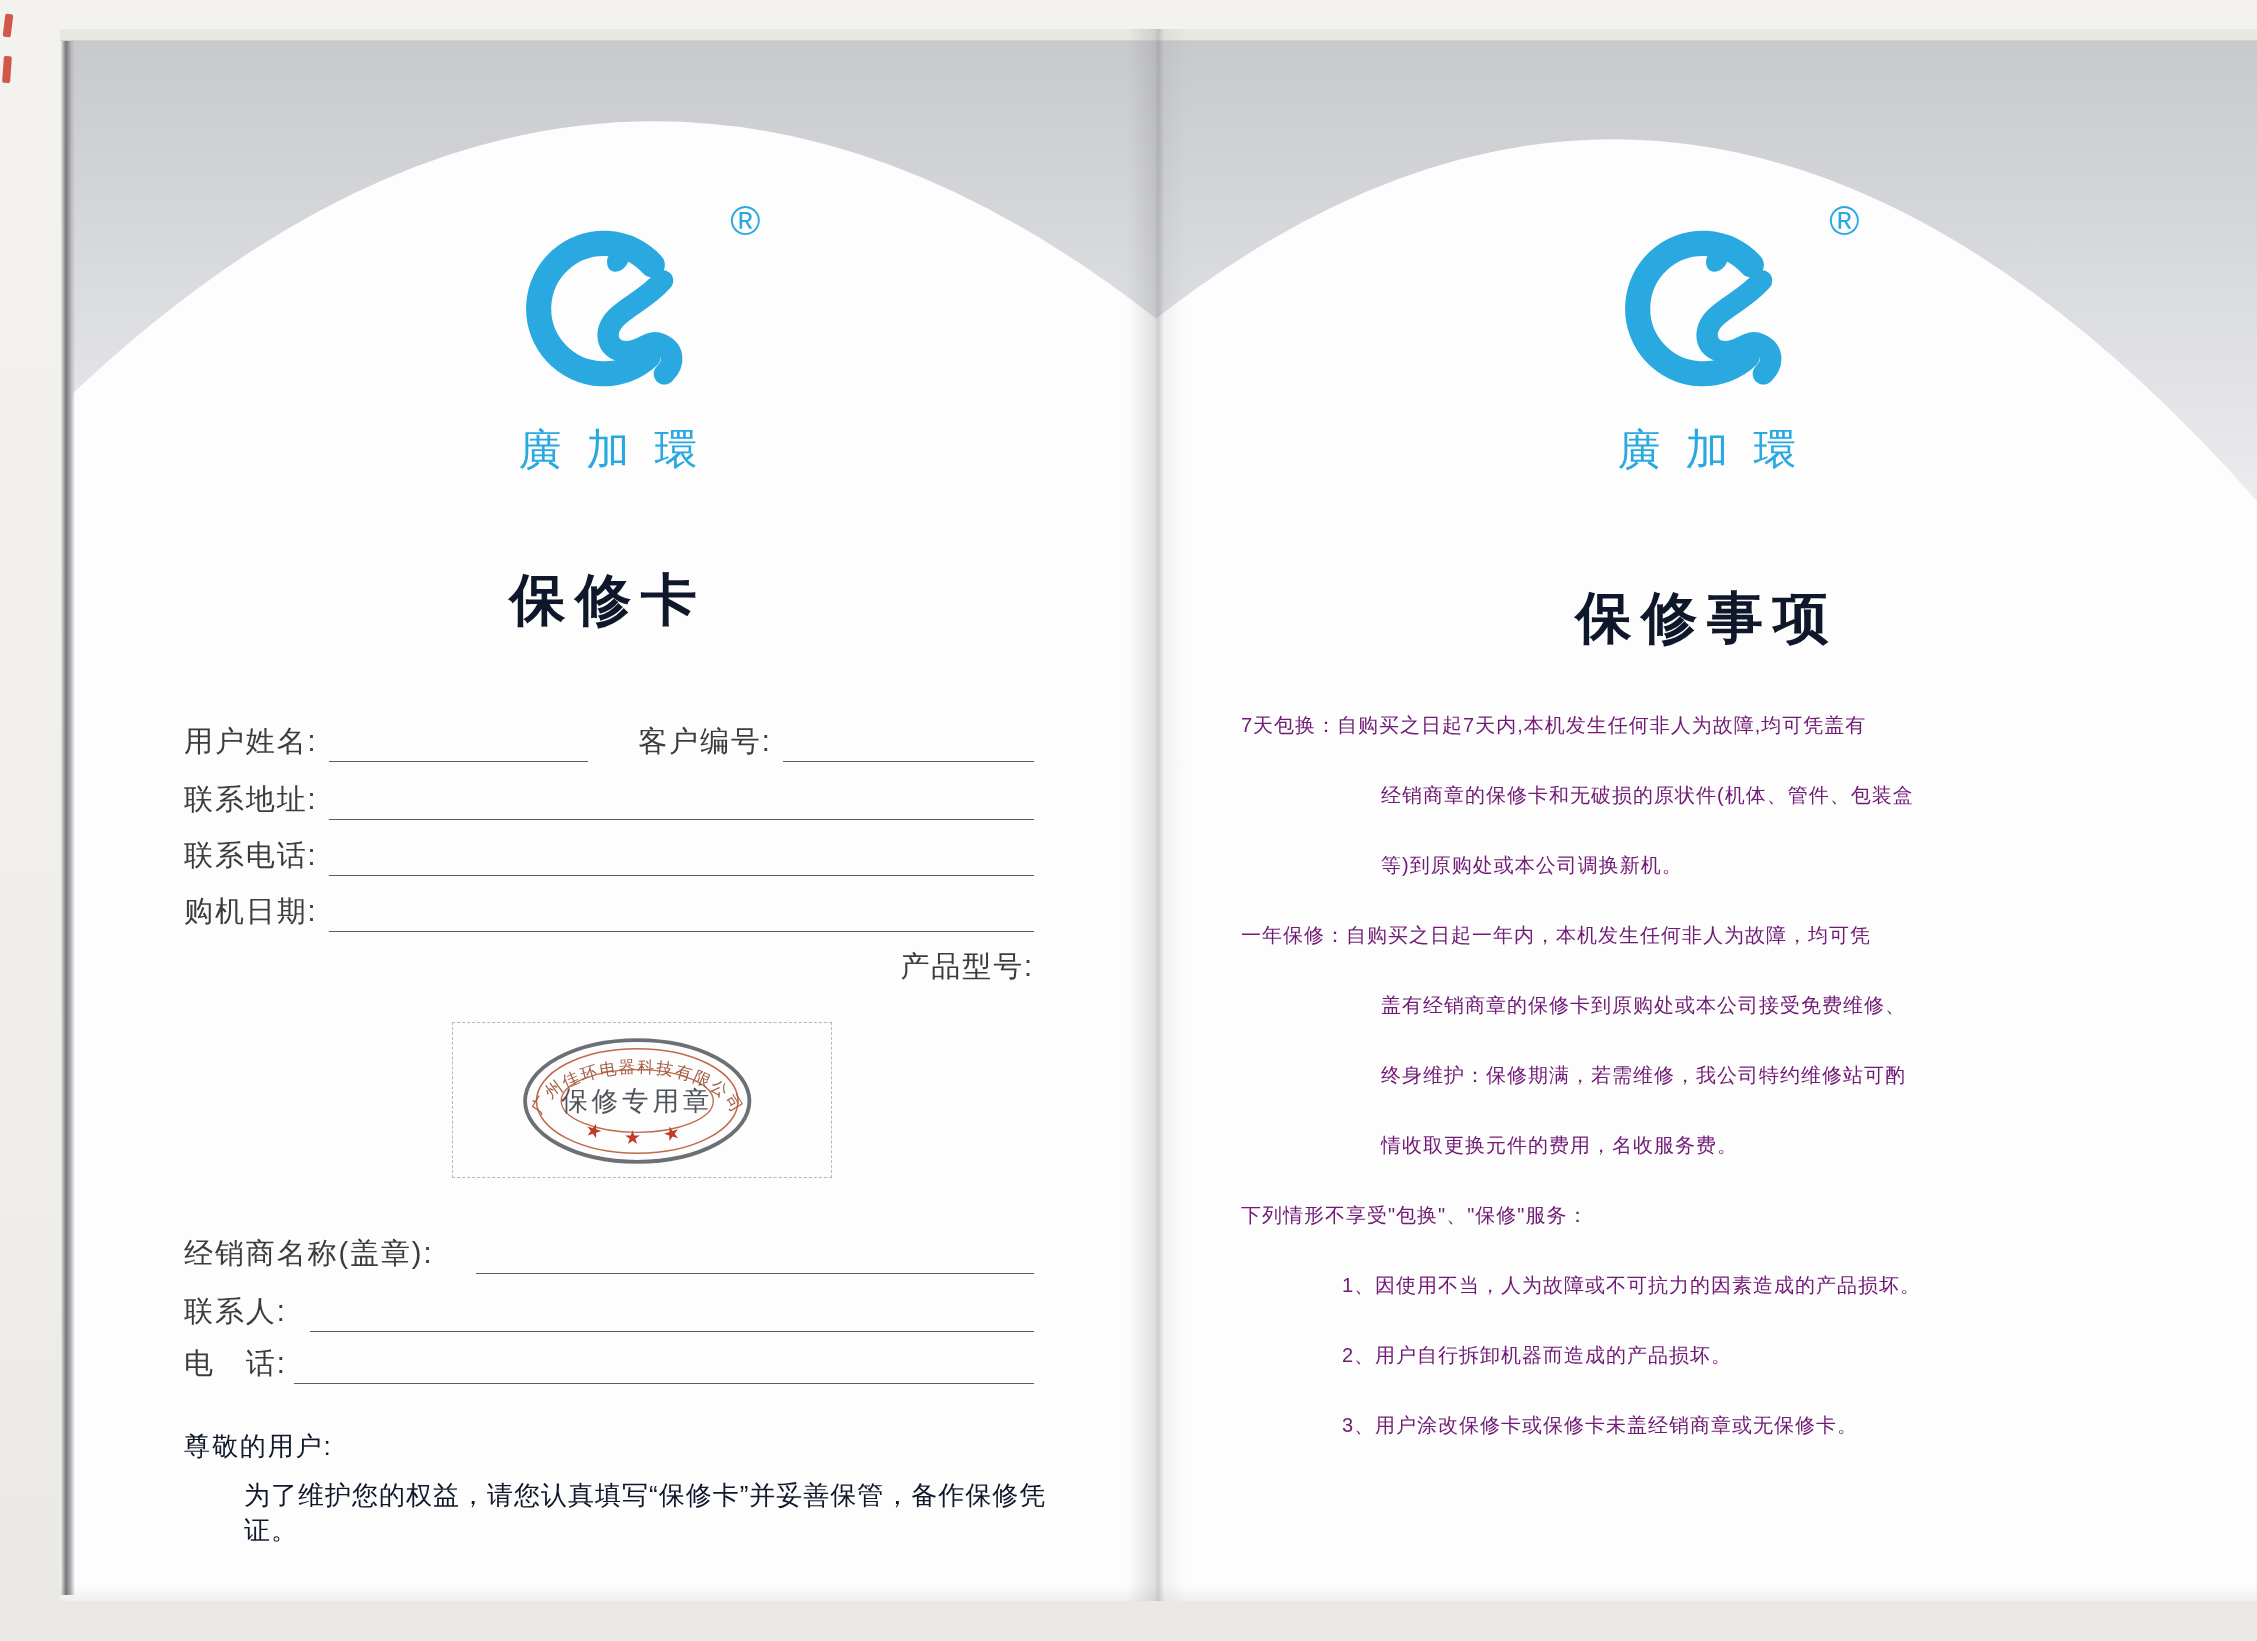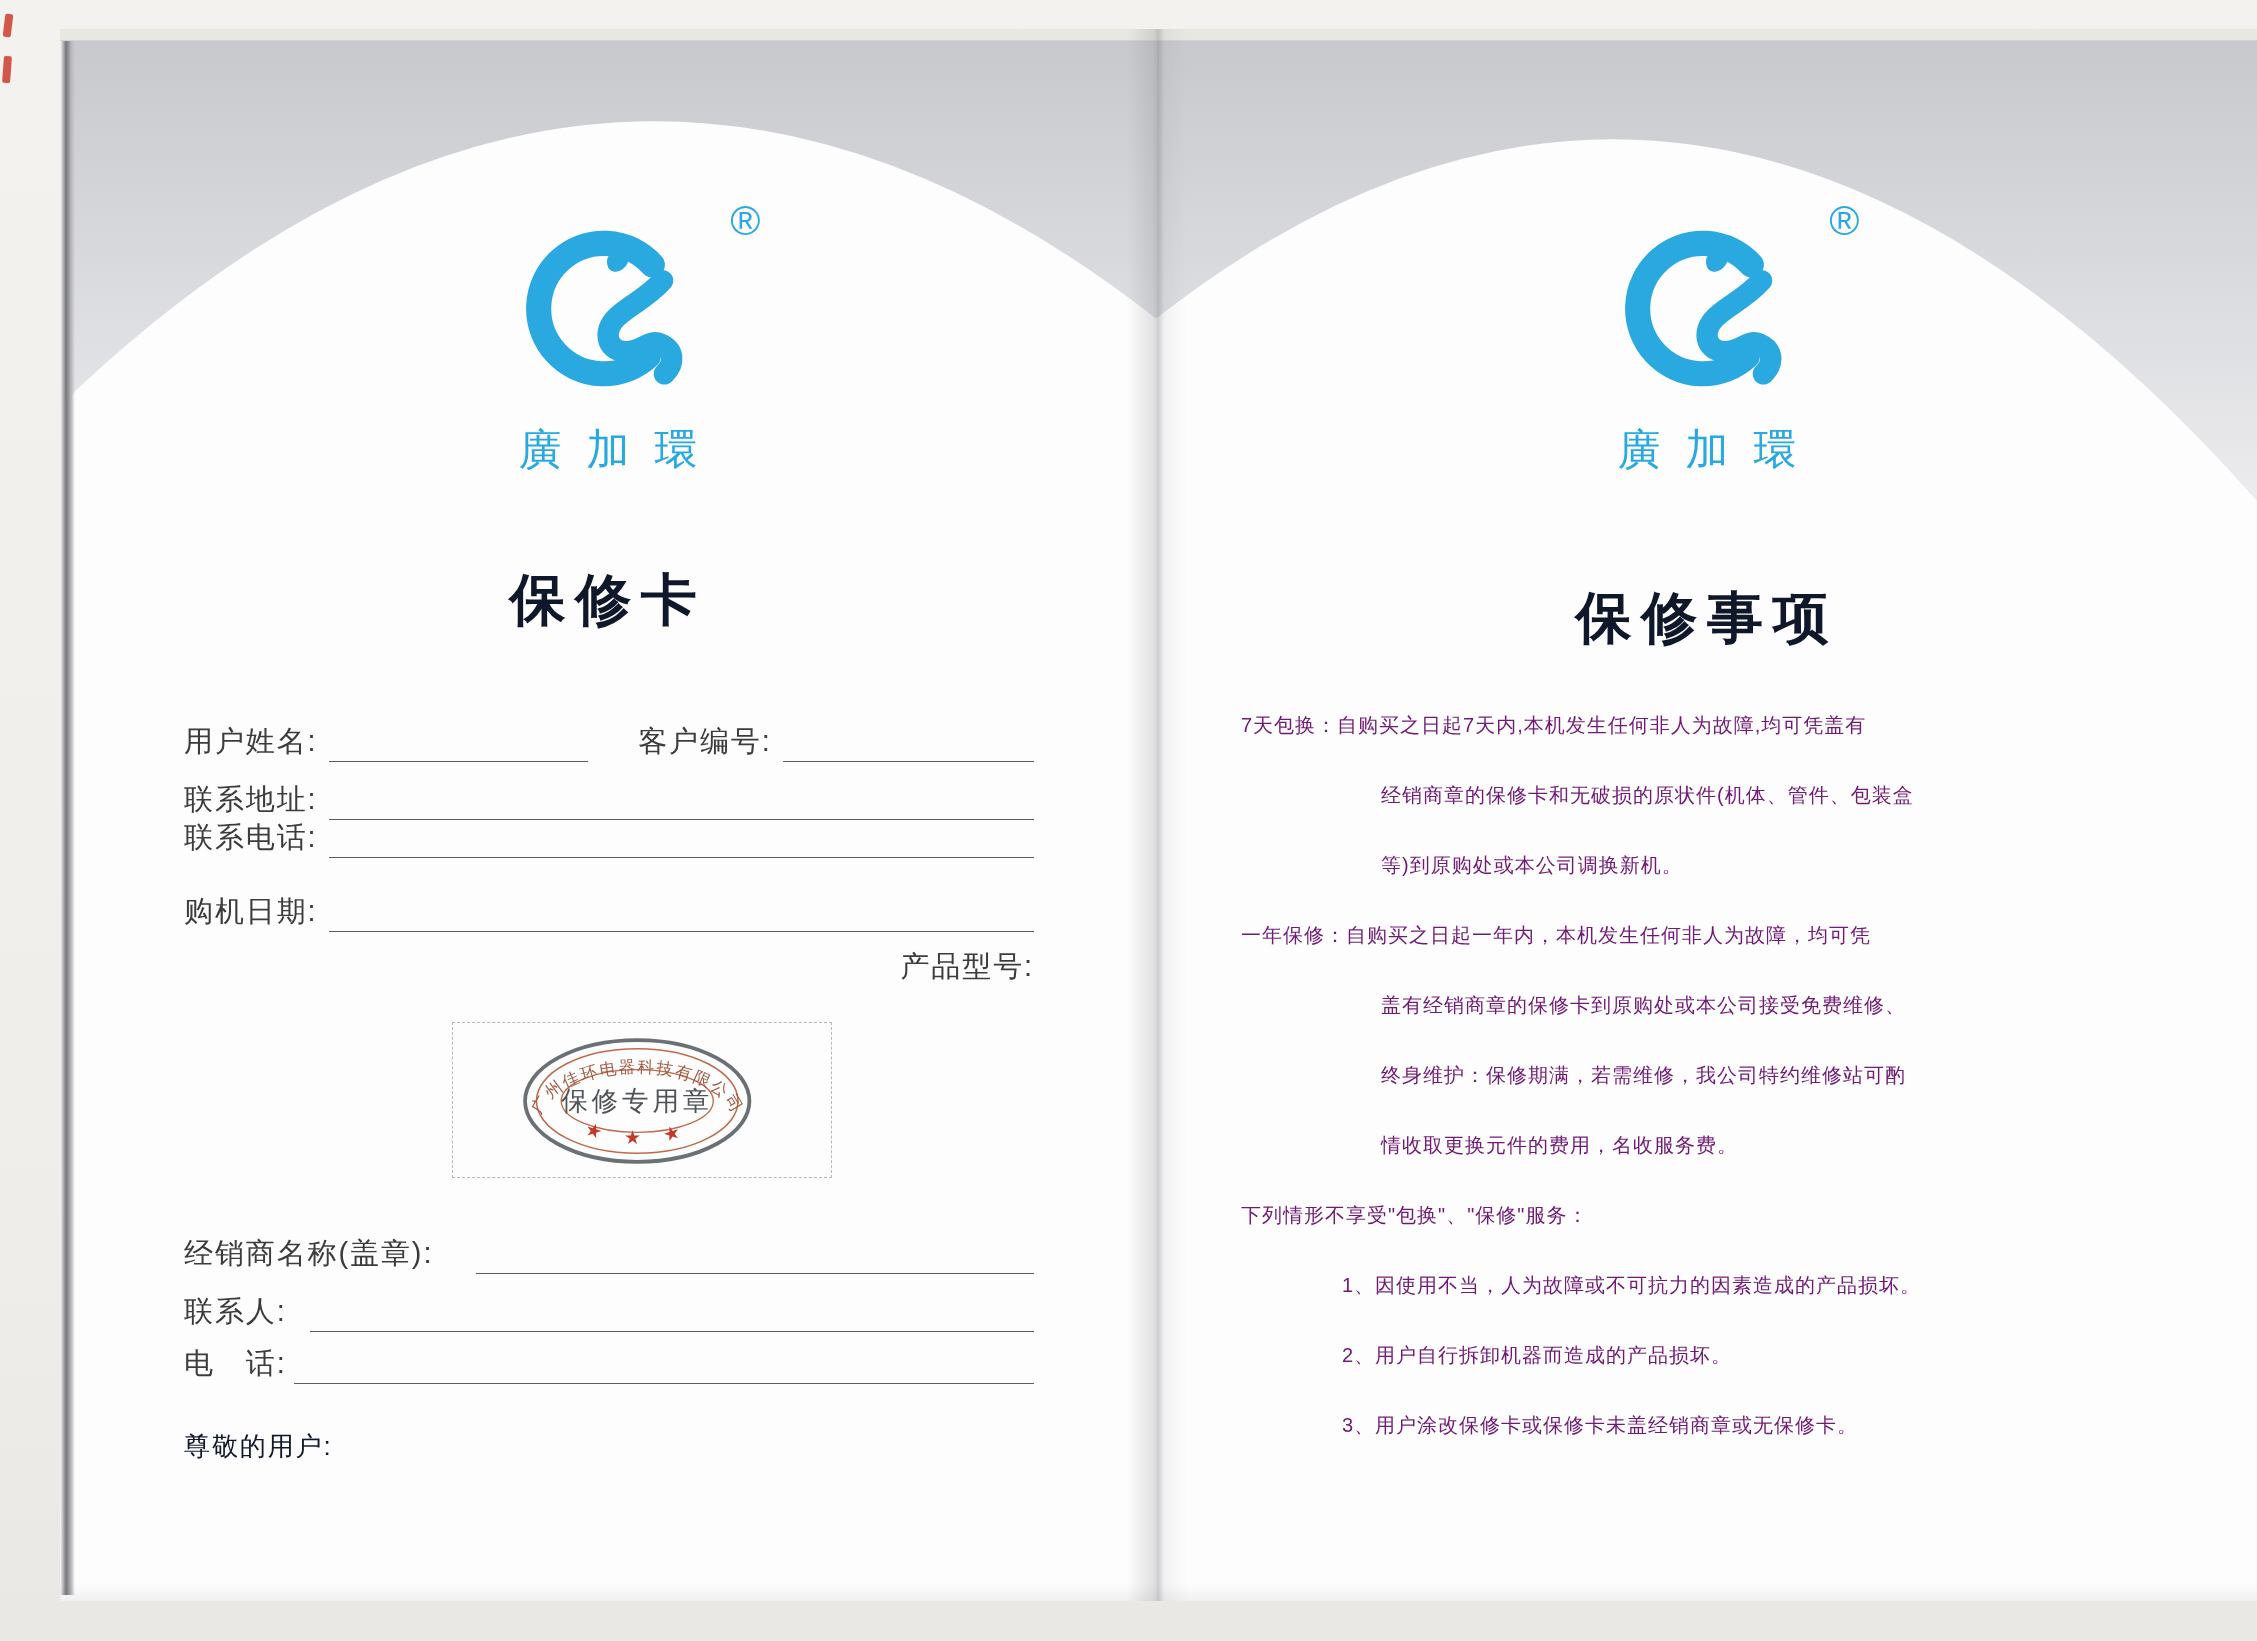--- a/index.html
+++ b/index.html
@@ -33,21 +33,21 @@
   .wordmark{margin-top:3.9px;font-size:43px;color:#2AA9E1;letter-spacing:25px;padding-left:25px;font-weight:500;}
 
   .page-title{position:absolute;left:0;width:100%;text-align:center;font-size:56px;letter-spacing:9.7px;color:#0f172a;font-weight:600;}
   .page.left .page-title{top:534px;}
   .page.right .page-title{top:552px;}
 
   .form{position:absolute;left:124px;top:693px;width:850px;font-size:29px;color:#3c3c3e;}
   .frow{position:absolute;left:0;width:100%;display:flex;align-items:flex-end;}
   .frow .lbl{flex:0 0 auto;white-space:nowrap;letter-spacing:1.9px;}
   .u-line{display:inline-block;border-bottom:1.9px solid #5c5c5f;height:33px;}
-  .r1{top:0;}   .r2{top:58px;} .r3{top:96px;} .r4{top:170px;} .r5{top:225px;flex-direction:column;}
+  .r1{top:0;}   .r2{top:58px;} .r3{top:114px;} .r4{top:170px;} .r5{top:225px;flex-direction:column;}
   .line-a{width:259px;margin-left:11.6px;}
   .lbl-b{margin-left:50px;}
   .line-b{flex:1 1 auto;margin-left:11.6px;}
   .line-long{flex:1 1 auto;margin-left:11.6px;}
 
   .stamp-box{position:absolute;left:392px;top:993px;width:380px;height:156px;border:1.9px dashed #b7b7bb;box-sizing:border-box;}
   .stamp-box svg{display:block;width:100%;height:100%;}
 
   .dealer{position:absolute;left:124px;top:1205px;width:850px;font-size:29px;color:#3c3c3e;}
   .d1{top:0;} .d2{top:58px;gap:16px;} .d3{top:110px;}
@@ -156,20 +156,21 @@
         <span class="u-line dline-b"></span>
       </div>
       <div class="frow d3">
         <span class="lbl">电　话:</span>
         <span class="u-line dline-b"></span>
       </div>
     </div>
 
     <div class="card-footer">
       <div class="salutation">尊敬的用户:</div>
+      <div class="note">为了维护您的权益，请您认真填写“保修卡”并妥善保管，备作保修凭证。</div>
     </div>
   </div>
 
   <div class="page right">
 
     <div class="logo-wrap">
       <div class="logo-inner">
         <svg width="205" height="205" viewBox="0 0 220 220" aria-hidden="true">
           <path d="M 157 61 A 70 70 0 1 0 152.7 159.2" fill="none" stroke="#2AA9E1" stroke-width="27" stroke-linecap="round"></path>
           <path d="M 168 78 C 150 98, 132 104, 118 118 C 104 132, 108 152, 126 154 C 146 156, 152 140, 166 146 C 180 152, 182 166, 170 178" fill="none" stroke="#2AA9E1" stroke-width="23" stroke-linecap="round"></path>

